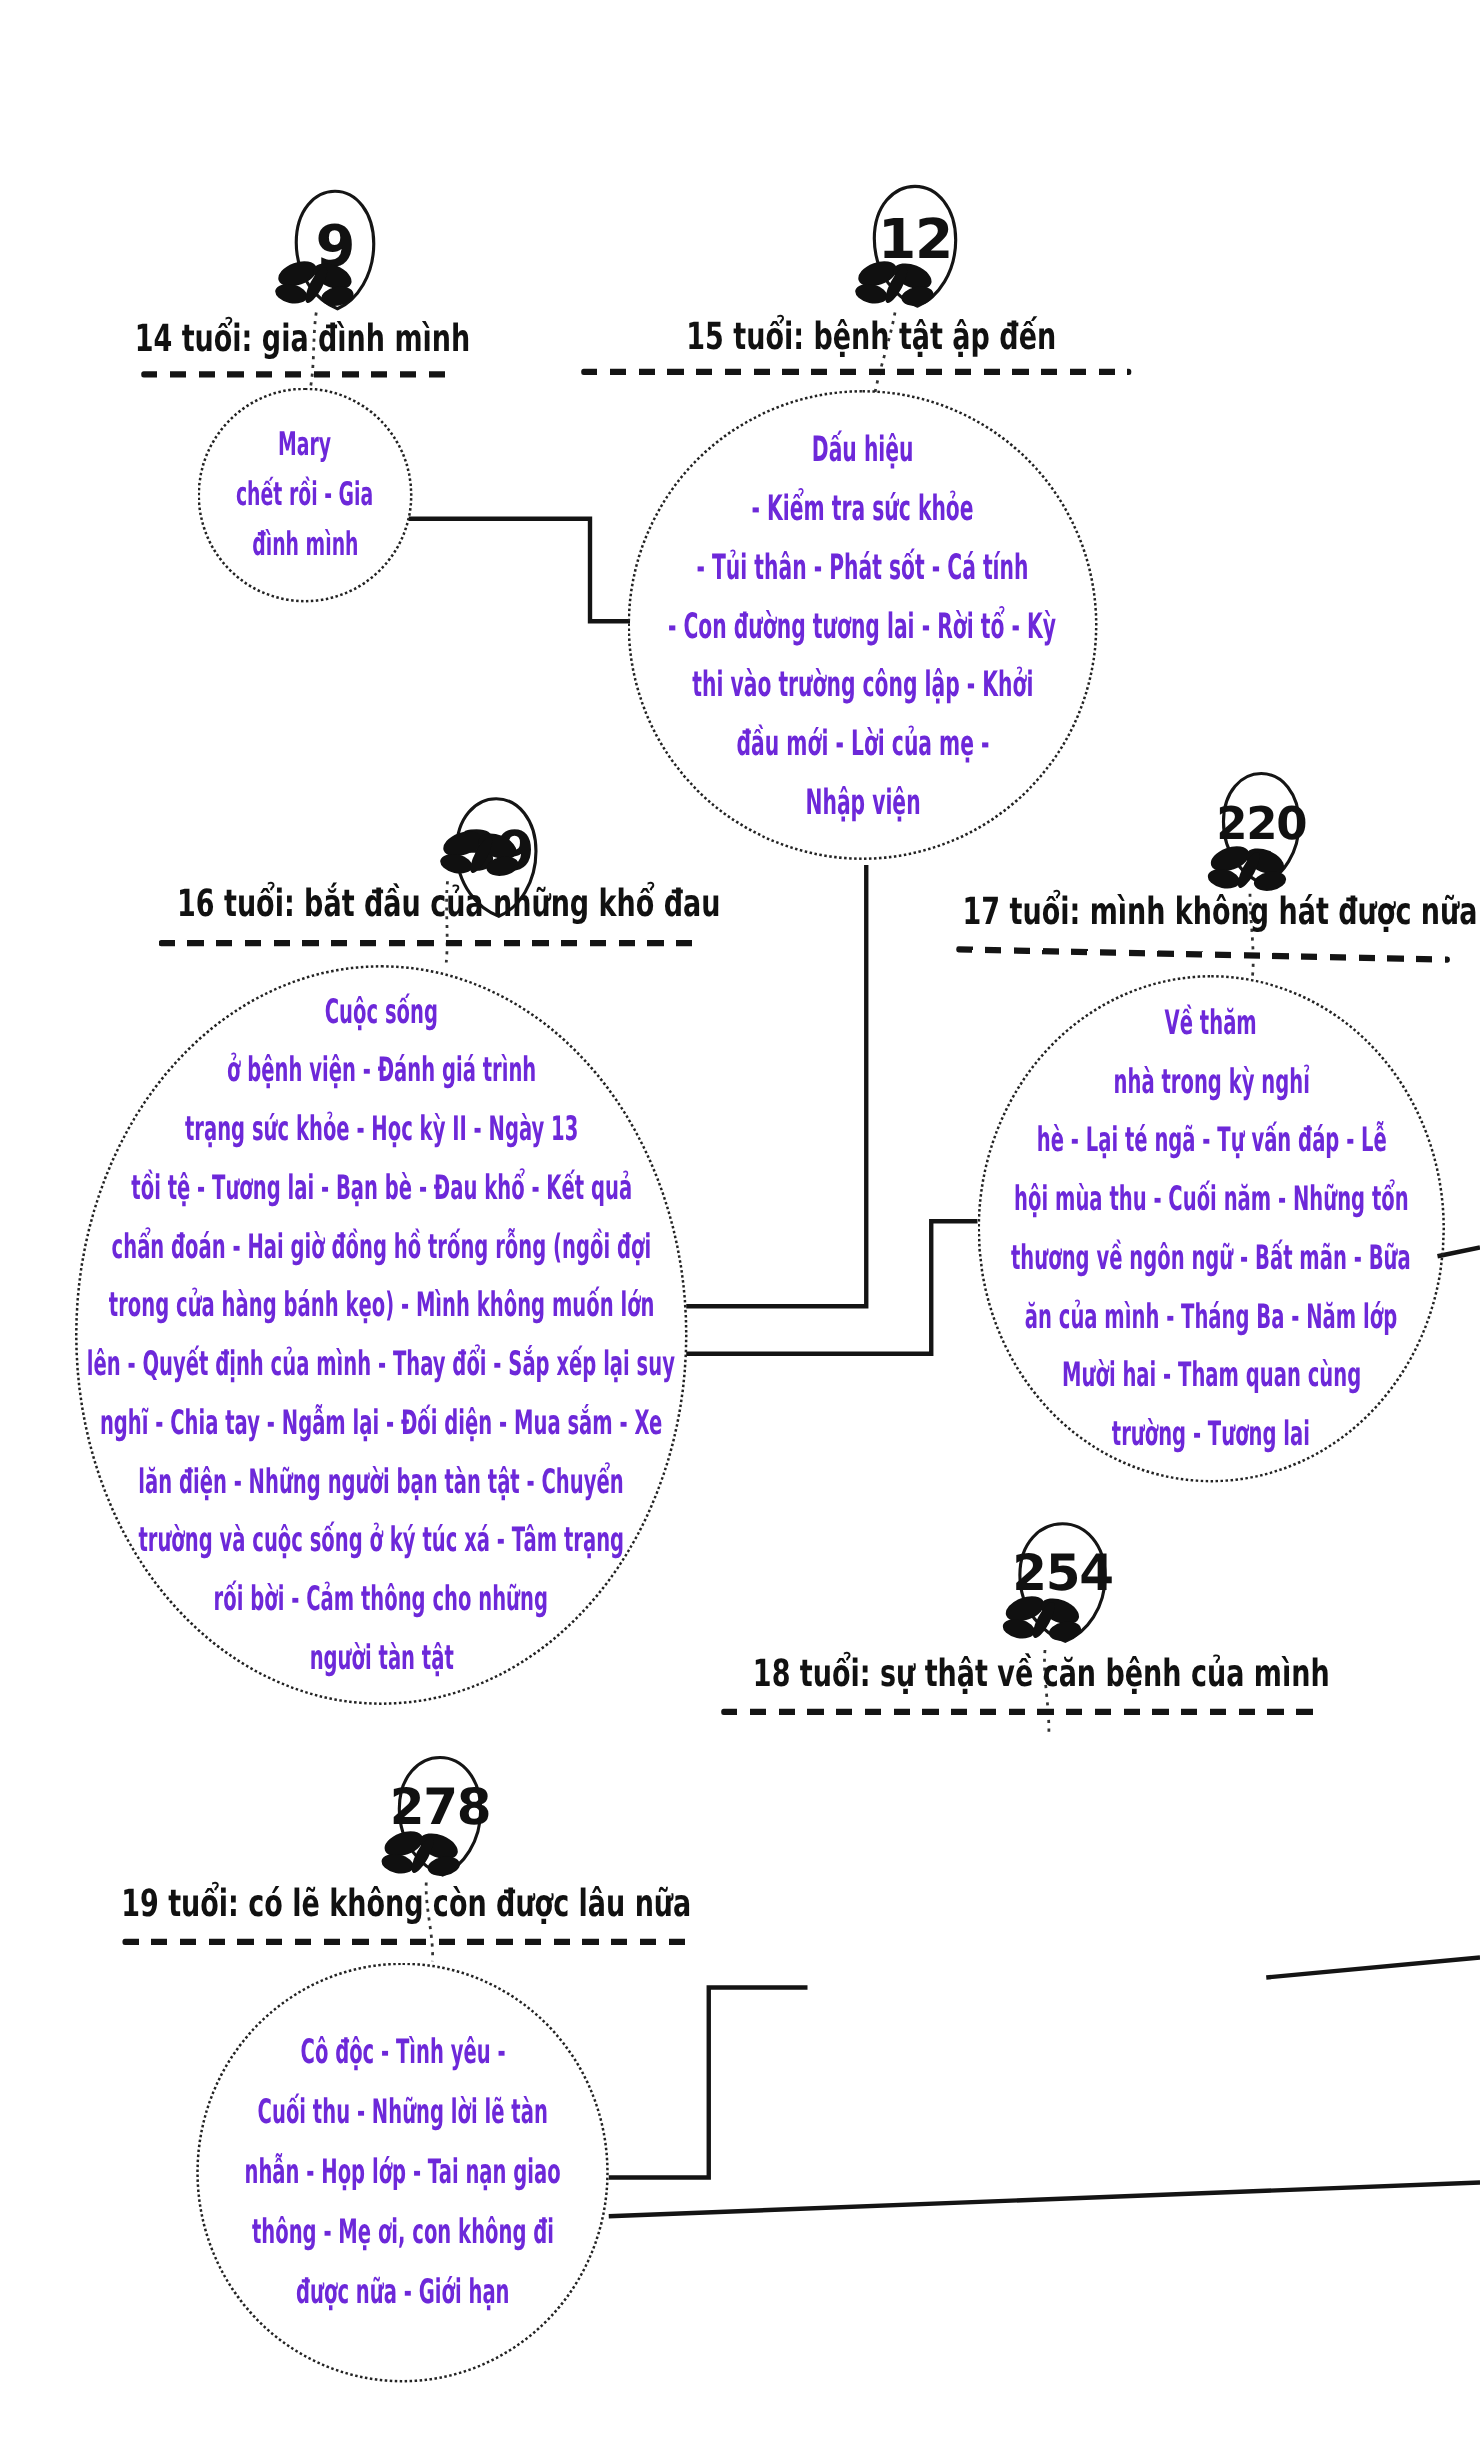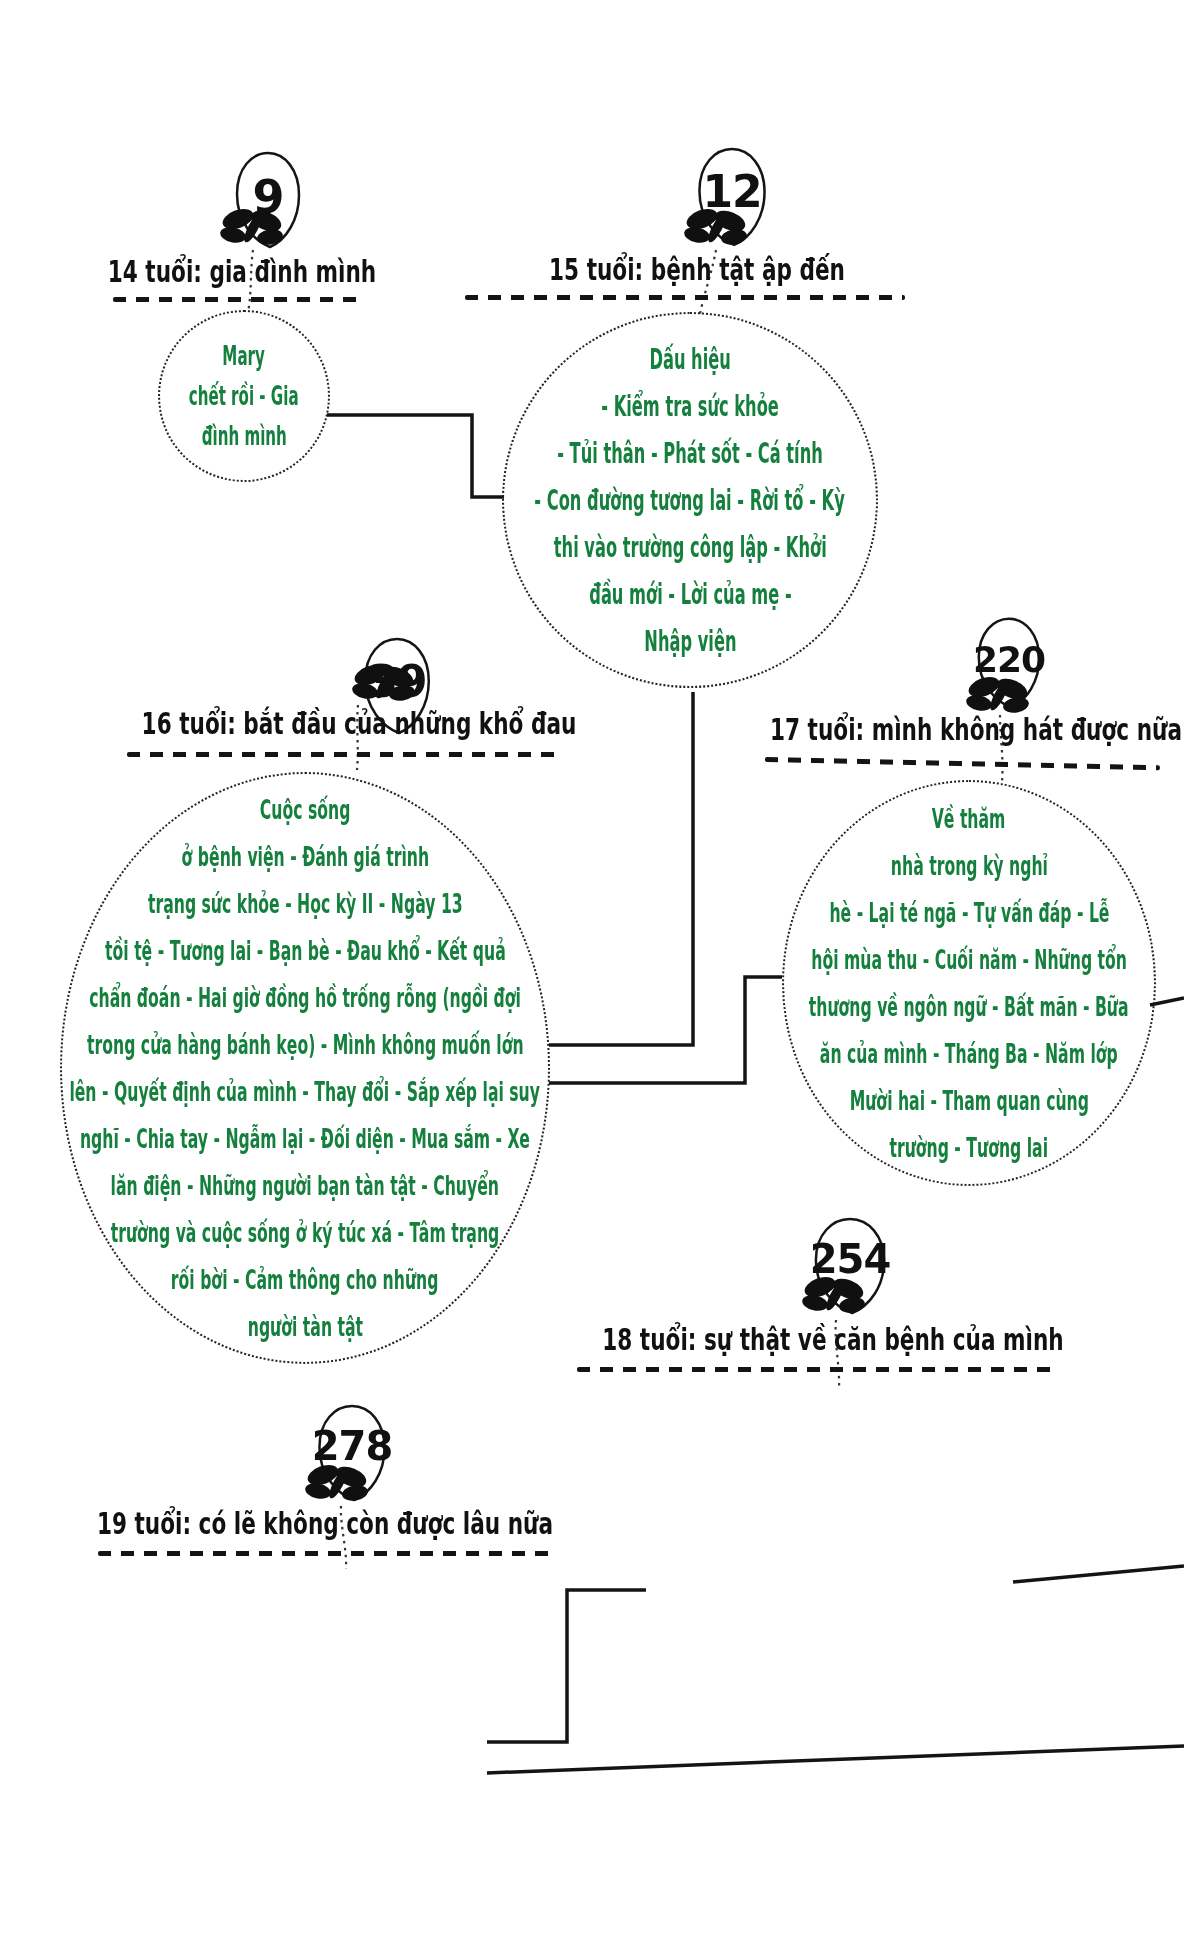--- a/index.html
+++ b/index.html
@@ -27,21 +27,21 @@
     color:#111;
   }
   .dashes{
     position:absolute;height:5px;border-radius:2px;
     background:repeating-linear-gradient(90deg,#141414 0 13px,transparent 13px 23px);
   }
   .circle{
     position:absolute;
     border:2.5px dotted #222;border-radius:50%;
     display:flex;flex-direction:column;align-items:center;justify-content:center;
-    text-align:center;font-weight:700;color:#15803d;
+    text-align:center;font-weight:700;color:#6d28d9;
     box-sizing:border-box;
   }
   .circle span{white-space:nowrap;transform:scaleX(.58);}
 </style>
 </head>
 <body>
 
 <div class="page">
 
   <svg class="layer" width="1184" height="1952" viewBox="0 0 1184 1952">
@@ -202,14 +202,21 @@
     <g fill="#101010">
       <ellipse cx="18" cy="15" rx="16" ry="9" transform="rotate(-20 18 15)"></ellipse>
       <ellipse cx="13" cy="31" rx="13" ry="7.5" transform="rotate(12 13 31)"></ellipse>
       <ellipse cx="46" cy="17" rx="16" ry="9" transform="rotate(22 46 17)"></ellipse>
       <ellipse cx="50" cy="33" rx="13" ry="7.5" transform="rotate(-10 50 33)"></ellipse>
       <ellipse cx="33" cy="24" rx="5" ry="16" transform="rotate(28 33 24)"></ellipse>
     </g>
   </svg>
   <div class="heading" style="left:325px;top:1506px">19 tuổi: có lẽ không còn được lâu nữa</div>
   <div class="dashes" style="left:98px;top:1551px;width:452px"></div>
+  <div class="circle" style="left:157px;top:1570px;width:330px;height:336px;line-height:48px;font-size:27px">
+    <span>Cô độc - Tình yêu -</span>
+    <span>Cuối thu - Những lời lẽ tàn</span>
+    <span>nhẫn - Họp lớp - Tai nạn giao</span>
+    <span>thông - Mẹ ơi, con không đi</span>
+    <span>được nữa - Giới hạn</span>
+  </div>
 
 </div>
 
 </body></html>

